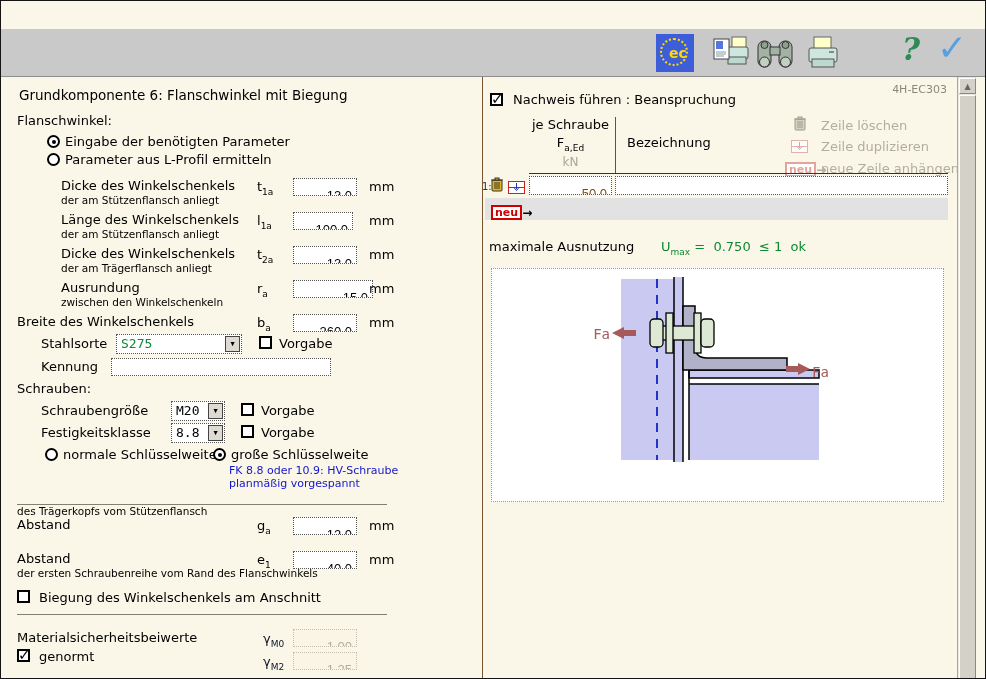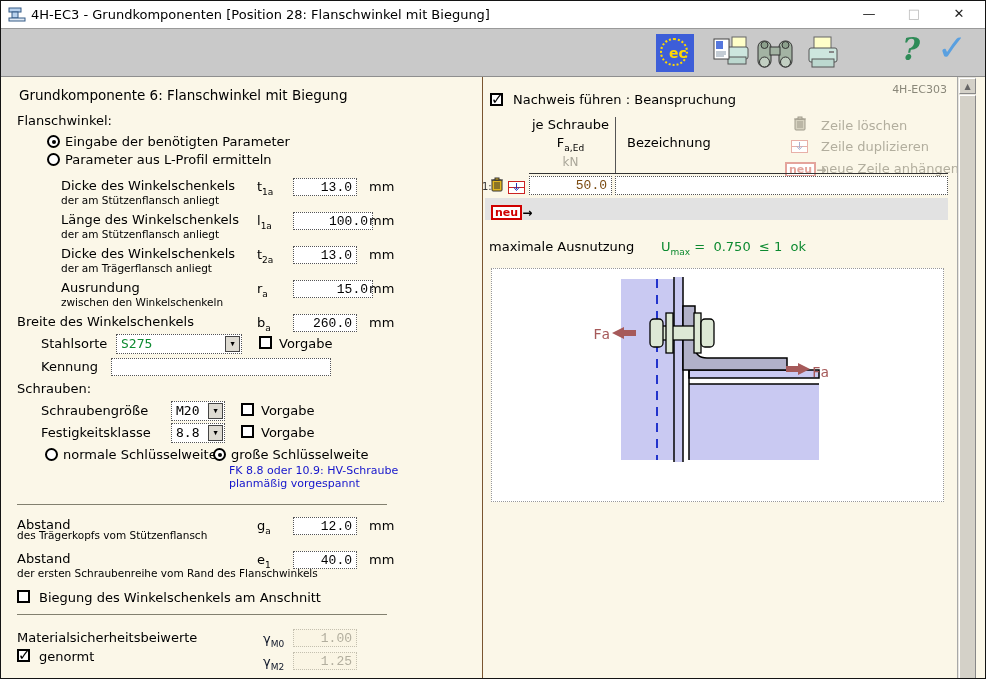--- a/index.html
+++ b/index.html
@@ -9,21 +9,21 @@
 .titlebar{position:absolute;top:0;left:0;width:100%;height:28px;background:#fff;border-bottom:1px solid #9a9a9a}
 .title-txt{position:absolute;left:30px;top:6px;font-size:13px;color:#000;white-space:nowrap}
 .winctl{position:absolute;top:0;width:44px;height:27px;text-align:center;line-height:26px;font-size:13px;color:#222}
 .toolbar{position:absolute;top:28px;left:0;width:100%;height:48px;background:#c9c9c9;border-bottom:1px solid #8e8e8e}
 .content{position:absolute;top:76px;left:0;width:100%;height:603px}
 .lbl{font-size:13px;white-space:nowrap;color:#000}
 .sub{font-size:10.5px;white-space:nowrap;color:#000}
 .b{font-weight:normal}
 .sym{font-size:13px;white-space:nowrap;color:#000}
 sub{font-size:9px}
-.fld{height:18px;background:#fff;border:1px dotted #555;font-family:Liberation Mono, monospace;font-size:13px;text-align:right;padding:1px 4px 0 2px;color:#000;overflow:hidden}
+.fld{height:18px;background:#fff;border:1px dotted #555;font-family:Liberation Sans, sans-serif;font-size:13px;text-align:right;padding:9px 4px 0 2px;color:#000;overflow:hidden}
 .fld.left{text-align:left}
 .fld.dis{background:#faf5e4;border:1px dotted #c4c0b0;color:#b2ae9e}
 .brown{color:#7a4a10}
 .cb{width:13px;height:13px;border:2px solid #000;background:#fff;position:absolute}
 .cb.checked:after{content:"\2713";position:absolute;left:-1px;top:-5px;font-size:15px;font-weight:bold;color:#000}
 .rb{width:13px;height:13px;border:2px solid #000;border-radius:50%;background:#fff;position:absolute}
 .rb.sel:after{content:"";position:absolute;left:2.5px;top:2.5px;width:4px;height:4px;border-radius:50%;background:#000}
 .combo{position:absolute;height:20px;background:#fff;border:1px dotted #555;font-family:"DejaVu Sans Mono","Liberation Mono",monospace;font-size:13px;padding:1px 18px 0 4px;color:#000}
 .combo .cbtn{position:absolute;right:1px;top:1px;width:15px;height:16px;background:#dedbd2;border:1px solid #444;font-size:7px;text-align:center;line-height:15px;color:#000}
 .hr{height:1px;background:#82806f}
@@ -46,33 +46,20 @@
 .diagram{background:#fff;border:1px dotted #999}
 .scrolltrack{background:#e8e6de;border-left:1px solid #a8a8a8}
 .scrollbtn{background:#d4d1c8;border:1px solid #fff;border-right-color:#888;border-bottom-color:#888;text-align:center;font-size:8px;color:#666;line-height:15px}
 .scrollthumb{background:#d4d1c8;border:1px solid #fff;border-right-color:#888;border-bottom-color:#888}
 </style>
 </head>
 <body>
 
 <div class="win">
 
-  <div class="titlebar">
-    <span class="a" style="left:7px;top:6px">
-      <svg width="18" height="16" viewBox="0 0 18 16">
-        <rect x="1" y="1" width="12" height="4" fill="#b9d2ee" stroke="#345a86"></rect>
-        <rect x="4" y="5" width="6" height="6" fill="#b9d2ee" stroke="#345a86"></rect>
-        <rect x="1" y="11" width="16" height="3" fill="#dfe9f4" stroke="#345a86"></rect>
-      </svg>
-    </span>
-    <span class="title-txt">4H-EC3 - Grundkomponenten [Position 28: Flanschwinkel mit Biegung]</span>
-    <span class="winctl" style="left:846px">—</span>
-    <span class="winctl" style="left:891px;color:#b8b8b8">□</span>
-    <span class="winctl" style="left:936px">✕</span>
-  </div>
 
   <div class="toolbar">
     <div class="a ec-icon" style="left:655px;top:5px">
       <div class="ec-ring"></div>
       <div class="ec-txt">ec</div>
     </div>
     <span class="a" style="left:711px;top:6px">
       <svg width="38" height="36" viewBox="0 0 38 36">
         <rect x="20" y="2" width="14" height="12" fill="#ffffc9" stroke="#666"></rect>
         <rect x="14" y="12" width="22" height="12" rx="2" fill="#cde6de" stroke="#555"></rect>
@@ -121,21 +108,21 @@
 
     <span class="a lbl" style="left:60px;top:101px">Dicke des Winkelschenkels</span>
     <span class="a sub" style="left:60px;top:117px">der am Stützenflansch anliegt</span>
     <span class="a sym" style="left:256px;top:102px"><span>t</span><sub>1a</sub></span>
     <div class="a fld" style="left:292px;top:101px;width:64px">13.0</div>
     <span class="a lbl" style="left:368px;top:102px">mm</span>
 
     <span class="a lbl" style="left:60px;top:135px">Länge des Winkelschenkels</span>
     <span class="a sub" style="left:60px;top:151px">der am Stützenflansch anliegt</span>
     <span class="a sym" style="left:256px;top:136px"><span>l</span><sub>1a</sub></span>
-    <div class="a fld" style="left:292px;top:135px;width:80px">100.0</div>
+    <div class="a fld" style="left:292px;top:135px;width:60px">100.0</div>
     <span class="a lbl" style="left:368px;top:136px">mm</span>
 
     <span class="a lbl" style="left:60px;top:169px">Dicke des Winkelschenkels</span>
     <span class="a sub" style="left:60px;top:185px">der am Trägerflansch anliegt</span>
     <span class="a sym" style="left:256px;top:170px"><span>t</span><sub>2a</sub></span>
     <div class="a fld" style="left:292px;top:169px;width:64px">13.0</div>
     <span class="a lbl" style="left:368px;top:170px">mm</span>
 
     <span class="a lbl" style="left:60px;top:203px">Ausrundung</span>
     <span class="a sub" style="left:60px;top:219px">zwischen den Winkelschenkeln</span>
@@ -181,21 +168,21 @@
     <span class="a lbl" style="left:62px;top:370px">normale Schlüsselweite</span>
     <span class="rb sel" style="left:212px;top:371px"></span>
     <span class="a lbl" style="left:230px;top:370px">große Schlüsselweite</span>
 
     <span class="a blue-note" style="left:228px;top:387px">FK 8.8 oder 10.9: HV-Schraube</span>
     <span class="a blue-note" style="left:228px;top:400px">planmäßig vorgespannt</span>
 
     <div class="a hr" style="left:16px;top:427px;width:370px"></div>
 
     <span class="a lbl" style="left:16px;top:440px">Abstand</span>
-    <span class="a sub" style="left:16px;top:452px">des Trägerkopfs vom Stützenflansch</span>
+    <span class="a sub" style="left:16px;top:428px">des Trägerkopfs vom Stützenflansch</span>
     <span class="a sym" style="left:256px;top:441px"><span>g</span><sub>a</sub></span>
     <div class="a fld" style="left:292px;top:440px;width:64px">12.0</div>
     <span class="a lbl" style="left:368px;top:441px">mm</span>
 
     <span class="a lbl" style="left:16px;top:474px">Abstand</span>
     <span class="a sub" style="left:16px;top:490px">der ersten Schraubenreihe vom Rand des Flanschwinkels</span>
     <span class="a sym" style="left:256px;top:475px"><span>e</span><sub>1</sub></span>
     <div class="a fld" style="left:292px;top:474px;width:64px">40.0</div>
     <span class="a lbl" style="left:368px;top:475px">mm</span>
 

